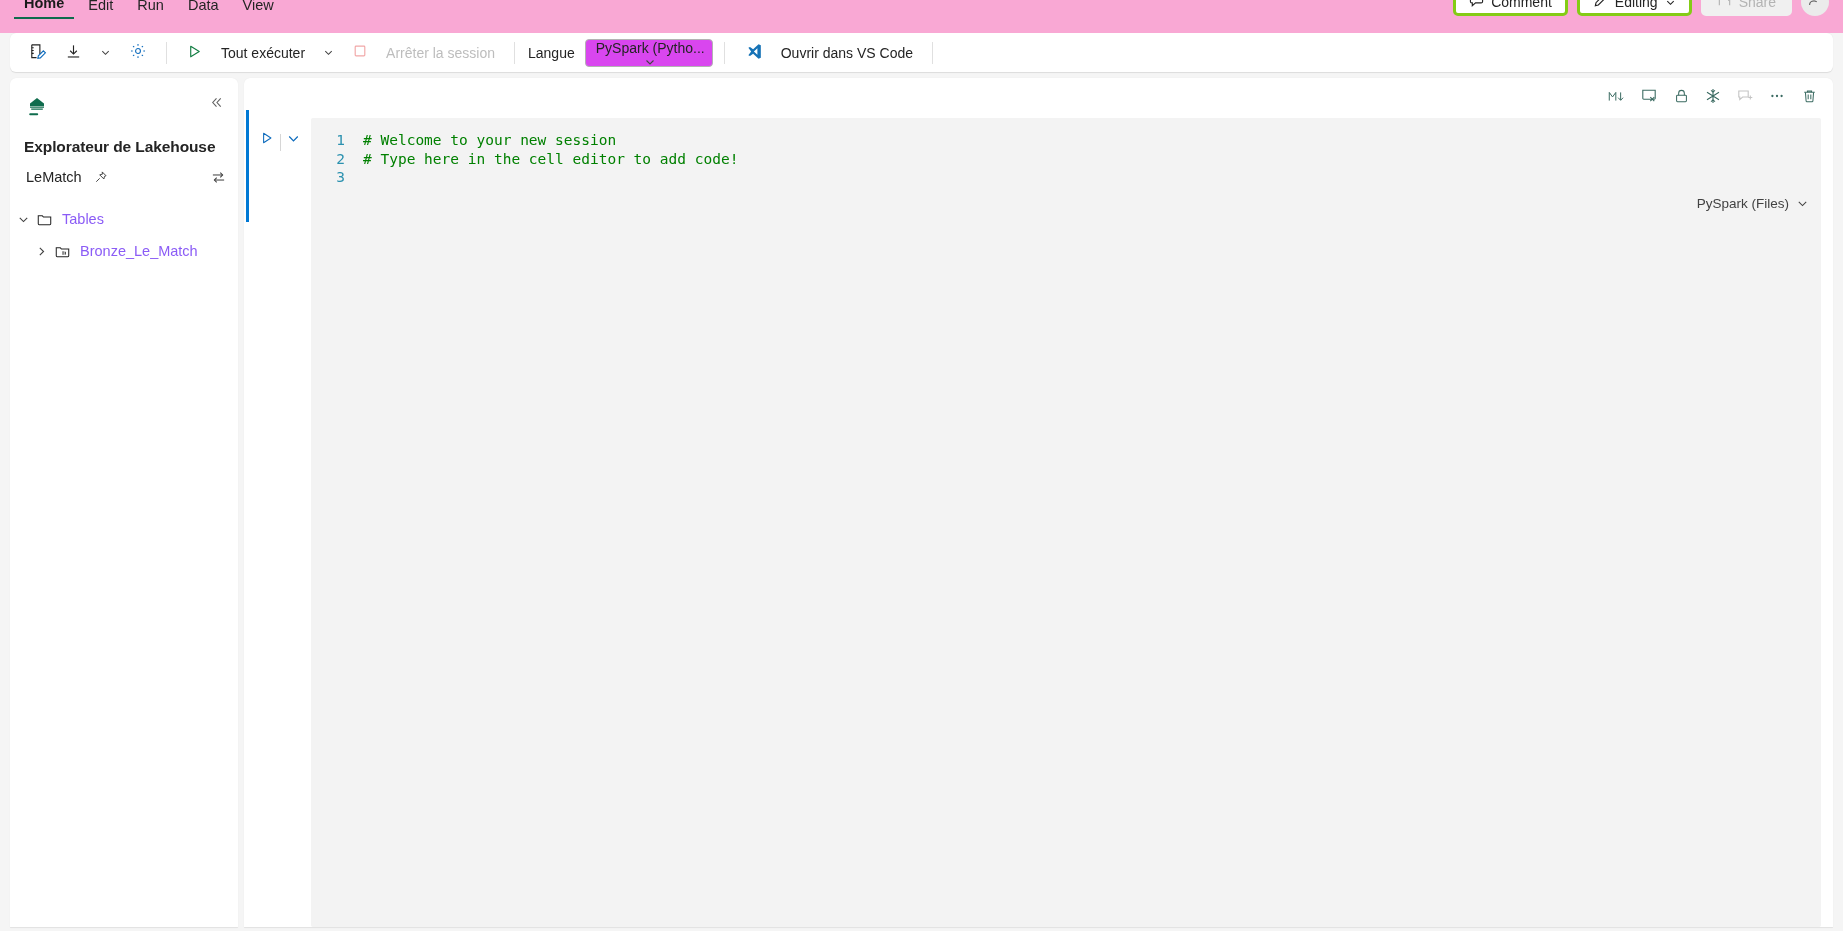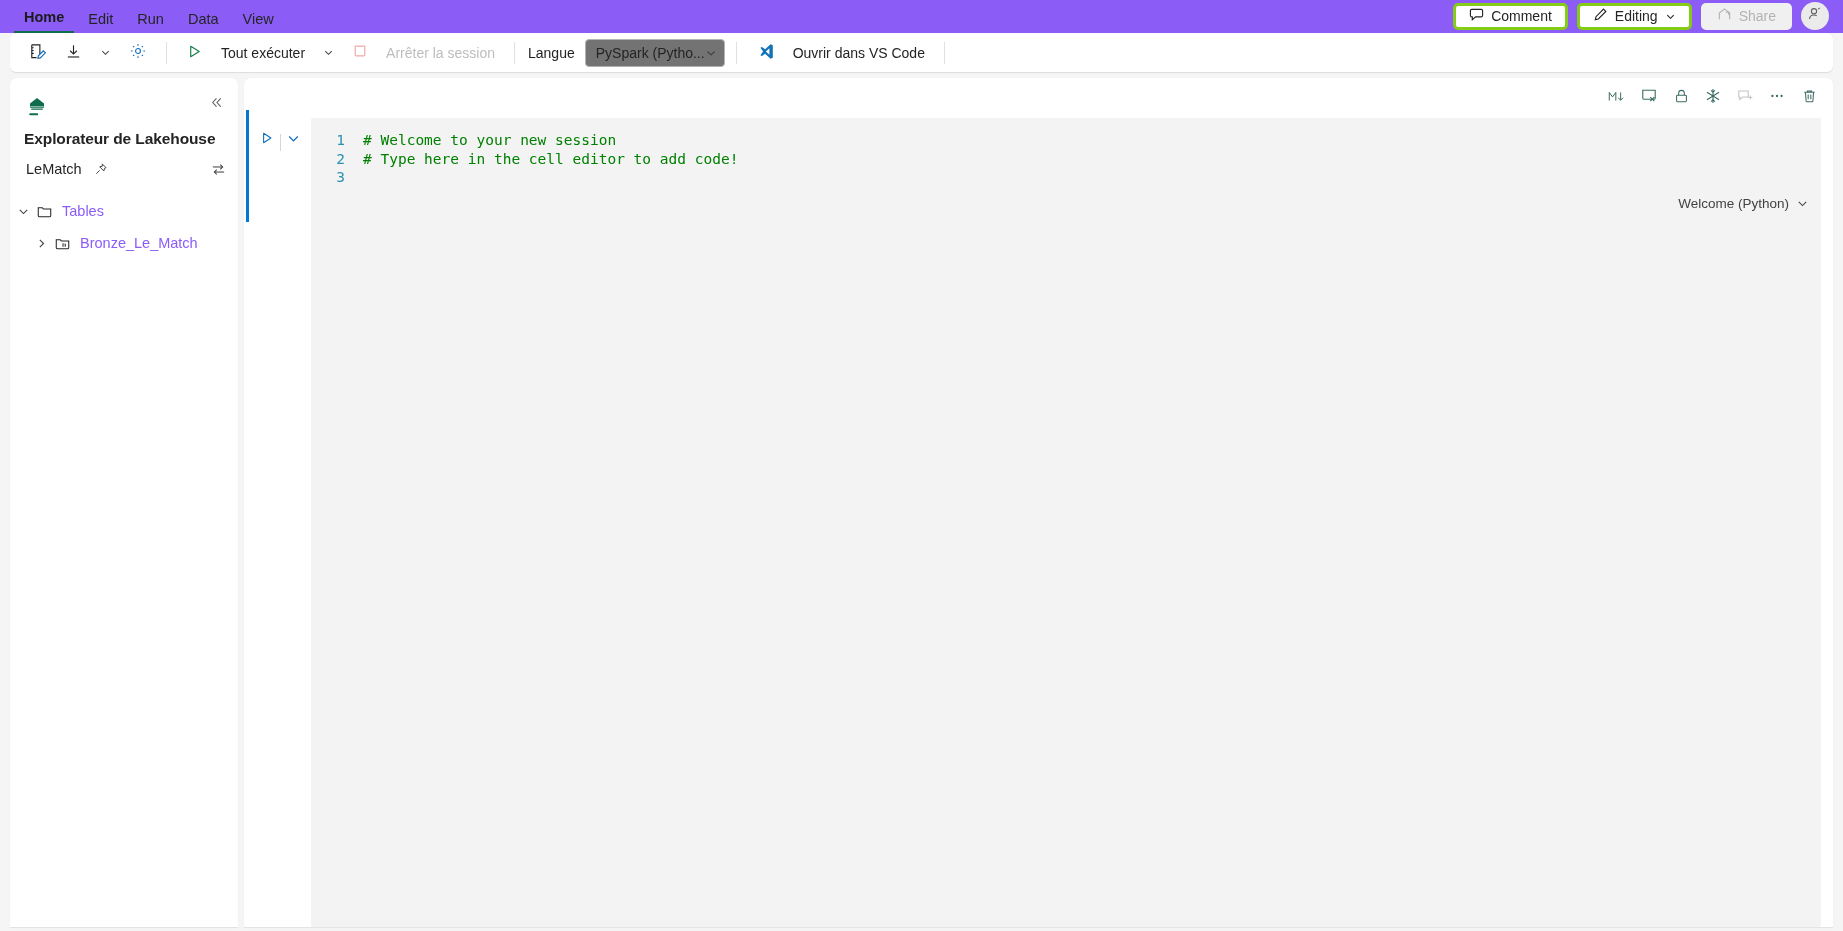--- a/index.html
+++ b/index.html
@@ -9,22 +9,22 @@
     font-family: "Liberation Sans", sans-serif;
     color: #242424;
     overflow: hidden;
   }
 
   
   .menubar {
     height: 33px;
     display: flex;
     align-items: flex-end;
-    padding: 0 14px;
-    background: #8b5cf6;
+    padding: 14px 14px;
+    background: #f9a8d4;
     position: relative;
   }
   .menu-item {
     font-size: 14.5px;
     color: #242424;
     padding: 0 10px 6px 10px;
     margin-right: 4px;
     cursor: pointer;
     white-space: nowrap;
   }
@@ -101,29 +101,30 @@
     width: 1px; height: 22px;
     background: #e0e0e0;
     margin: 0 9px;
   }
   .tb-label { font-size: 14px; color: #242424; margin: 0 8px 0 2px; }
   .combo {
     height: 28px;
     min-width: 128px;
     border: 1px solid #b3b3b3;
     border-radius: 4px;
-    background: #737373;
+    background: #d946ef;
     display: flex;
     align-items: center;
     justify-content: space-between;
     padding: 0 7px 0 10px;
     font-size: 14px;
     color: #242424;
     cursor: pointer;
     white-space: nowrap;
+    flex-direction: column;
   }
   .chev { color: #616161; display: inline-flex; }
 
   
   .body {
     display: flex;
     height: 855px;
     padding: 6px 10px 0 10px;
     gap: 0;
   }
@@ -139,21 +140,21 @@
     flex: 0 0 228px;
   }
   .lh-logo {
     margin: 4px 0 0 16px;
     width: 24px; height: 26px;
   }
   .sb-title {
     font-size: 15.5px;
     font-weight: 700;
     color: #242424;
-    margin: 10px 0 0 14px;
+    margin: 18px 0 0 14px;
     letter-spacing: -0.1px;
   }
   .sb-lakehouse {
     display: flex;
     align-items: center;
     margin: 13px 12px 0 16px;
     gap: 12px;
   }
   .sb-lh-name { font-size: 14.5px; color: #242424; }
   .pin-icon { color: #424242; display: inline-flex; }
@@ -572,21 +573,21 @@
             <div>2</div>
             <div>3</div>
           </div>
           <div class="code-lines">
             <div class="code-line"># Welcome to your new session</div>
             <div class="code-line"># Type here in the cell editor to add code!</div>
             <div class="code-line">&nbsp;</div>
           </div>
         </div>
         <div class="cell-footer">
-          <span>Welcome (Python)</span>
+          <span>PySpark (Files)</span>
           <span class="chev">
             <svg width="13" height="13" viewBox="0 0 14 14" fill="none" stroke="#424242" stroke-width="1.1">
                 <path d="M3 5.2L7 9.2l4-4"></path>
               </svg>
           </span>
         </div>
       </div>
     </div>
   </div>
 </div>

